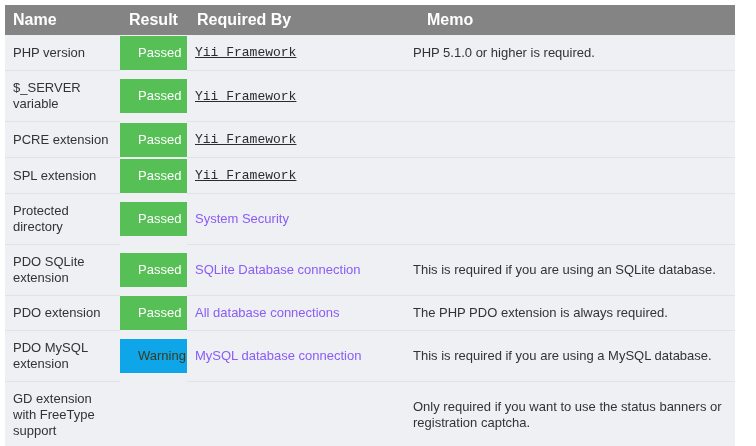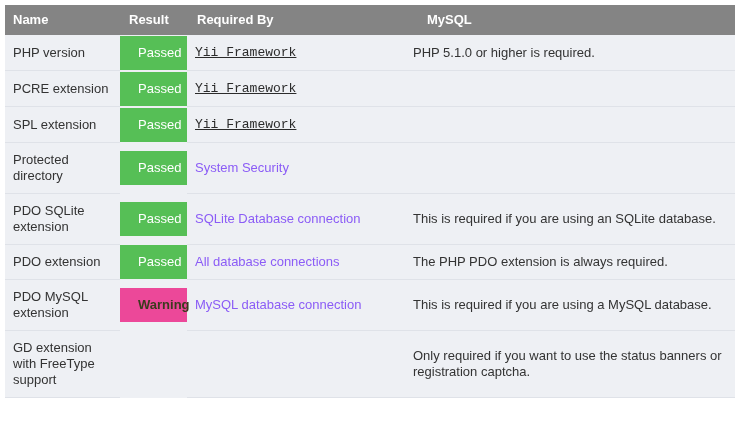--- a/index.html
+++ b/index.html
@@ -29,21 +29,21 @@
     border-collapse: collapse;
     table-layout: fixed;
     font-size: 13px;
     color: #333333;
   }
 
   .req-table thead th {
     background: #848484;
     color: #ffffff;
     font-weight: bold;
-    font-size: 13px;
+    font-size: 16px;
     text-align: left;
     padding: 7px 8px 8px 8px;
     vertical-align: middle;
     border: none;
     line-height: 15px;
   }
 
   .col-name   { width: 115px; }
   .col-result { width: 67px;  }
   .col-reqby  { width: 218px; }
@@ -92,23 +92,22 @@
     padding: 9px 18px;
     text-align: center;
     font-size: 13px;
     line-height: 16px;
   }
   .result-box.passed {
     background: #56bf56;
     color: #ffffff;
   }
   .result-box.warning {
-    background: #ec4899;
+    background: #0ea5e9;
     color: #3b3b1e;
-    font-weight: bold;
   }
 
   .cell-reqby {
     padding-left: 10px;
   }
   .cell-memo {
     padding-left: 22px;
   }
 
   .link {
@@ -132,31 +131,39 @@
       <col class="col-name">
       <col class="col-result">
       <col class="col-reqby">
       <col class="col-memo">
     </colgroup>
     <thead>
       <tr>
         <th class="col-name">Name</th>
         <th class="col-result">Result</th>
         <th class="col-reqby">Required By</th>
-        <th class="col-memo">MySQL</th>
+        <th class="col-memo">Memo</th>
       </tr>
     </thead>
     <tbody id="table-body">
         <tr>
           <td class="cell-name">PHP version</td>
           <td class="cell-result">
             <span class="result-box passed">Passed</span>
           </td>
           <td class="cell-reqby"><span class="link">Yii Framework</span></td>
           <td class="cell-memo">PHP 5.1.0 or higher is required.</td>
+        </tr>
+        <tr>
+          <td class="cell-name">$_SERVER variable</td>
+          <td class="cell-result">
+            <span class="result-box passed">Passed</span>
+          </td>
+          <td class="cell-reqby"><span class="link">Yii Framework</span></td>
+          <td class="cell-memo"></td>
         </tr>
         <tr>
           <td class="cell-name">PCRE extension</td>
           <td class="cell-result">
             <span class="result-box passed">Passed</span>
           </td>
           <td class="cell-reqby"><span class="link">Yii Framework</span></td>
           <td class="cell-memo"></td>
         </tr>
         <tr>

